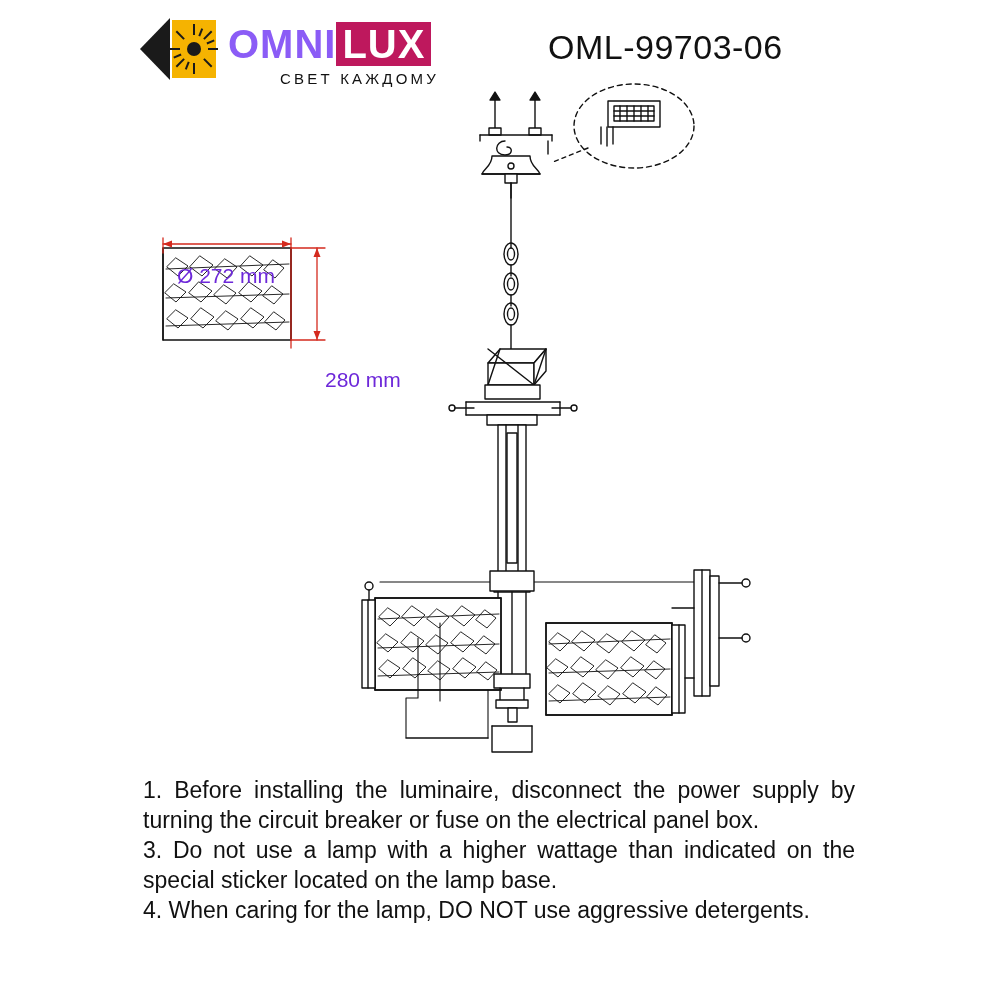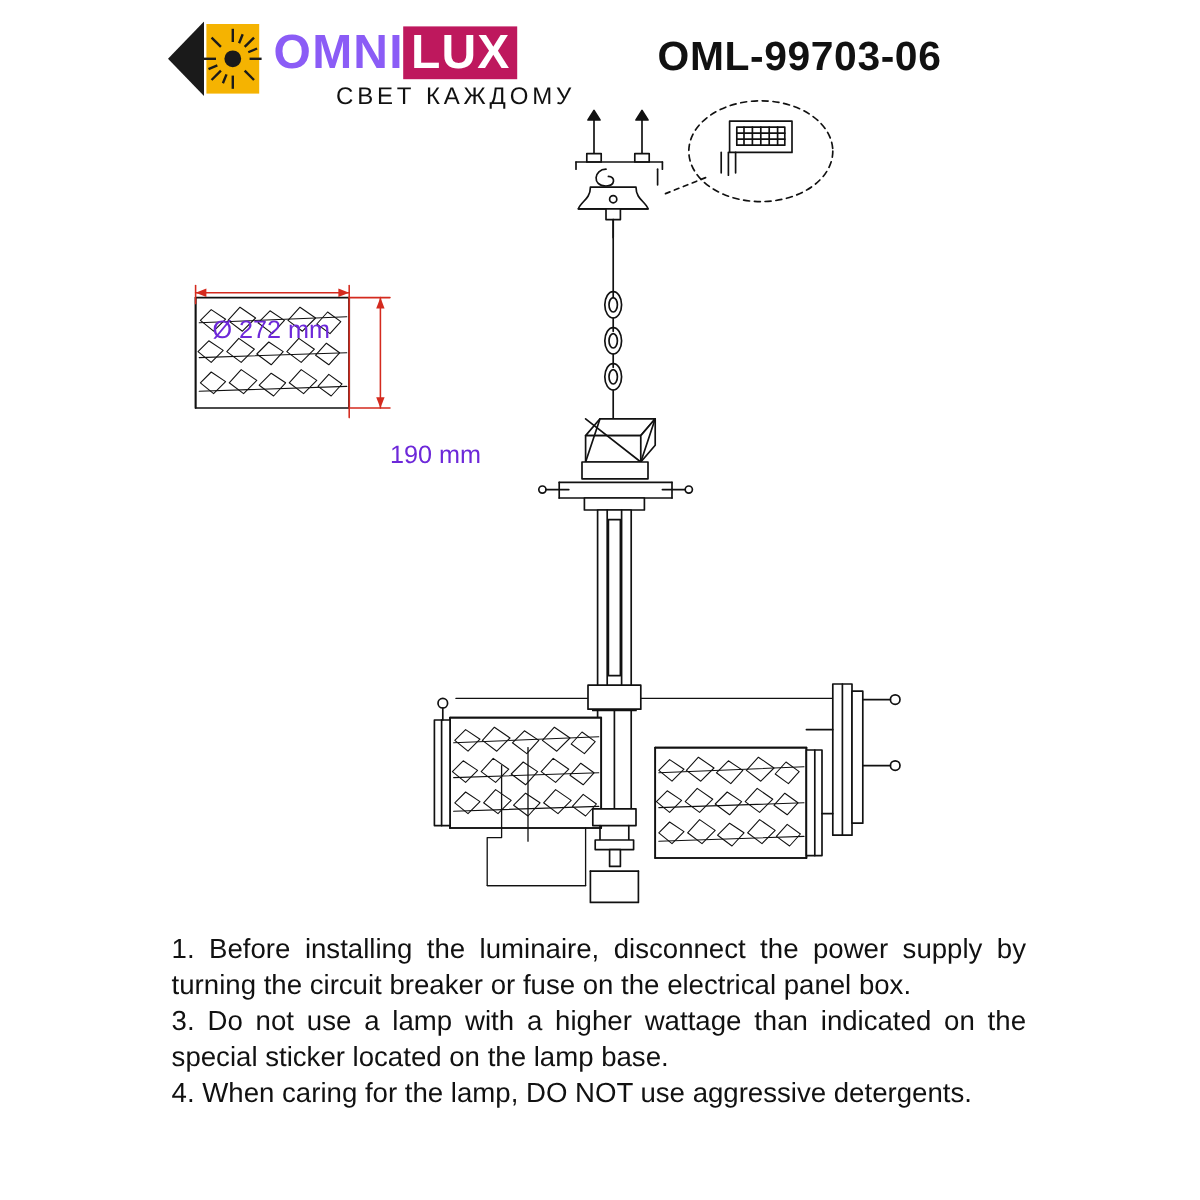--- a/index.html
+++ b/index.html
@@ -56,31 +56,31 @@
   .brand-omni { color: #8b5cf6; }
   .brand-lux {
     color: #ffffff;
     background: #be185d;
     padding: 0 6px;
   }
   .brand-tagline {
     position: absolute;
     left: 140px;
     top: 52px;
-    font-size: 20px;
+    font-size: 15px;
     letter-spacing: 3.2px;
     color: #111111;
     white-space: nowrap;
   }
   .model-code {
     position: absolute;
     left: 548px;
     top: 18px;
     font-size: 34px;
-    font-weight: bold;
+    font-weight: normal;
     color: #111111;
     letter-spacing: 0.5px;
     white-space: nowrap;
   }
 
   
   .drawing {
     position: absolute;
     left: 0;
     top: 78px;
@@ -380,21 +380,21 @@
           <path d="M317,170 l-3.5,9 l7,0 z" fill="#D42A1E" stroke="none"></path>
           <path d="M317,262 l-3.5,-9 l7,0 z" fill="#D42A1E" stroke="none"></path>
           <line x1="291" y1="170" x2="325" y2="170"></line>
           <line x1="291" y1="262" x2="325" y2="262"></line>
         </g>
 
       </g>
     </svg>
 
     <div class="dim-label dim-diameter">Ø 272 mm</div>
-    <div class="dim-label dim-height">190 mm</div>
+    <div class="dim-label dim-height">280 mm</div>
   </div>
 
   <div class="instructions">
     <p>1. Before installing the luminaire, disconnect the power supply by turning the circuit breaker or fuse on the electrical panel box.</p>
     <p>3. Do not use a lamp with a higher wattage than indicated on the special sticker located on the lamp base.</p>
     <p class="last-line">4. When caring for the lamp, DO NOT use aggressive detergents.</p>
   </div>
 
 </div>
 

